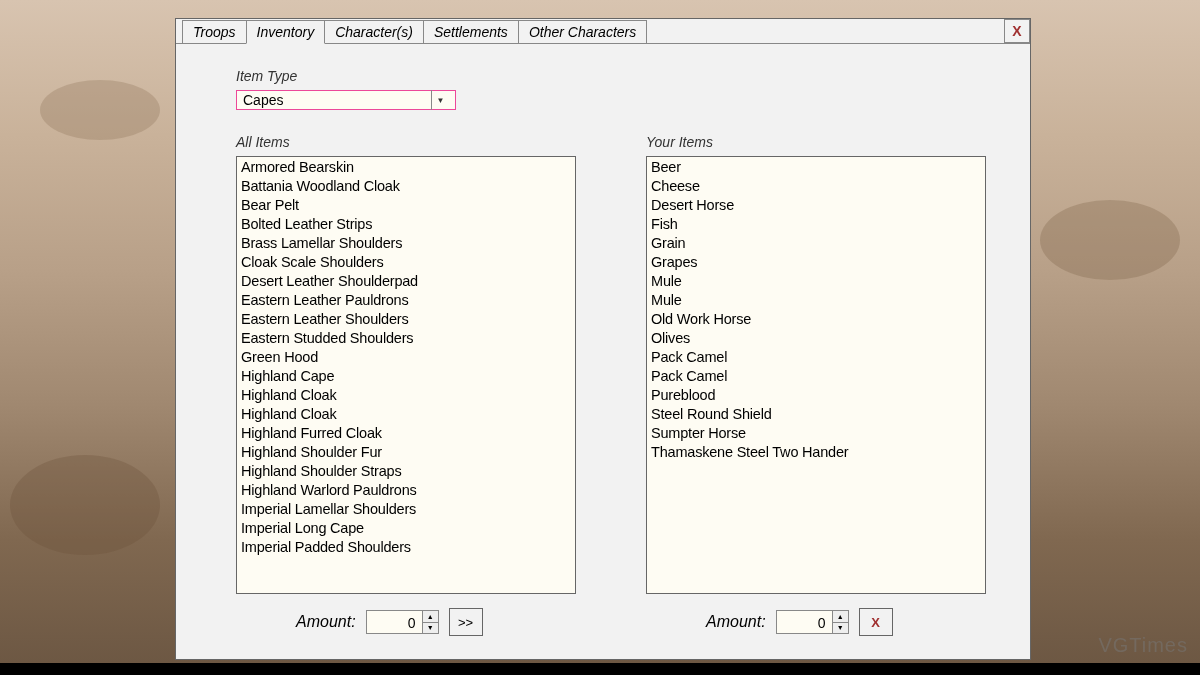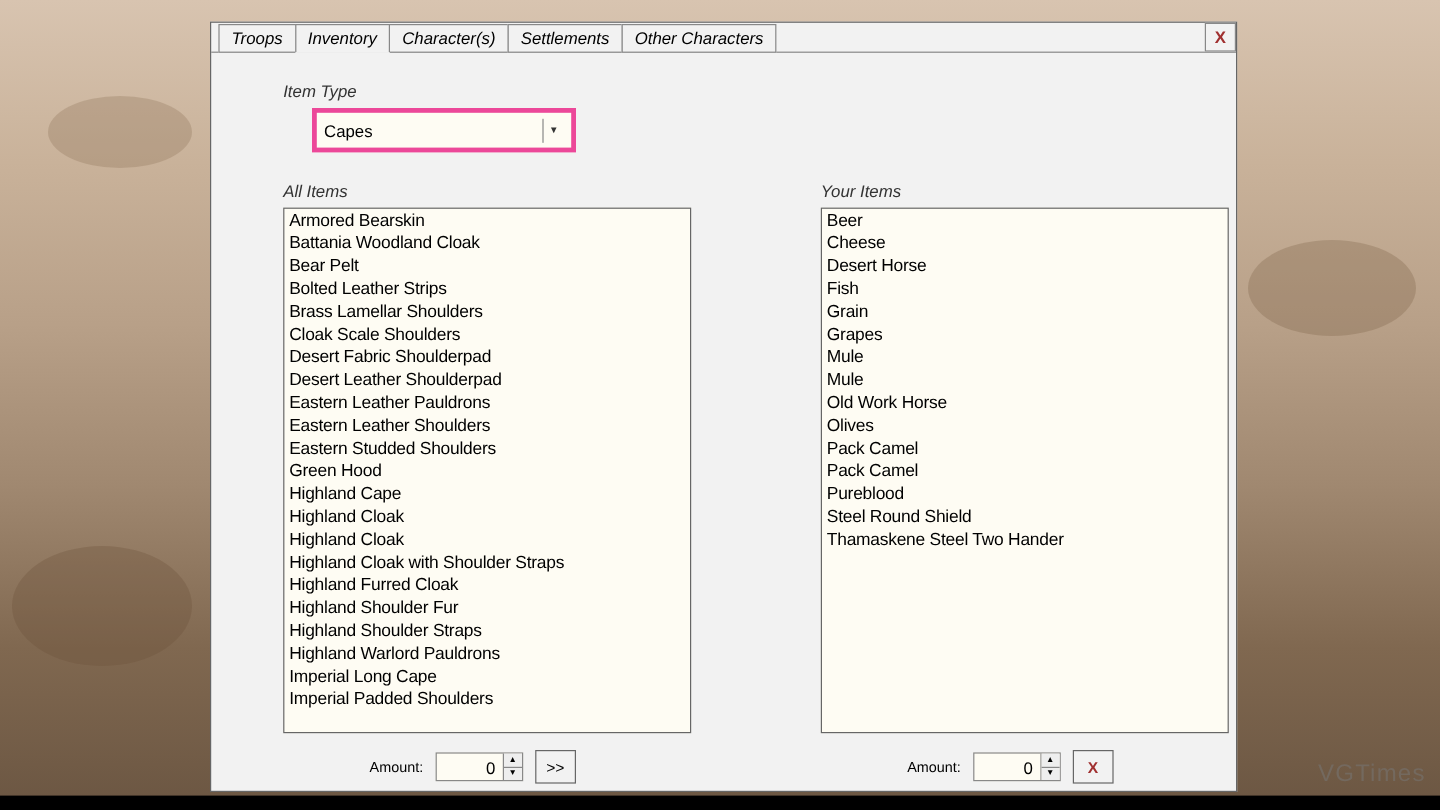--- a/index.html
+++ b/index.html
@@ -82,43 +82,42 @@
   }
   .label {
     font-style: italic;
     font-size: 14px;
     margin-bottom: 6px;
     display: block;
     color: #333;
   }
   .select {
     width: 220px;
-    height: 37px;
-    border: 4px solid #ec4899;
+    height: 20px;
+    border: 1px solid #ec4899;
     background: #fefcf3;
     padding: 2px 6px;
     display: flex;
     align-items: center;
     justify-content: space-between;
     cursor: pointer;
-    margin-left: 24px;
   }
   .select .arrow {
     width: 18px;
     height: 20px;
     border-left: 1px solid #888;
     display: flex;
     align-items: center;
     justify-content: center;
     font-size: 8px;
     color: #333;
   }
   .columns {
     display: flex;
-    gap: 108px;
+    gap: 70px;
     margin-top: 24px;
   }
   .col { flex: 0 0 auto; }
   .listbox {
     width: 340px;
     height: 438px;
     border: 1px solid #666;
     background: #fefcf3;
     overflow-y: scroll;
     padding: 1px 4px;
@@ -142,22 +141,22 @@
     border: 1px solid #aaa;
   }
   .amount-row {
     display: flex;
     align-items: center;
     gap: 10px;
     margin-top: 14px;
     padding-left: 60px;
   }
   .amount-label {
-    font-size: 12px;
-    margin-left: 12px;
+    font-style: italic;
+    font-size: 16px;
   }
   .spinner {
     display: flex;
     align-items: stretch;
     border: 1px solid #888;
     height: 24px;
     background: #fefcf3;
   }
   .spinner .val {
     width: 55px;
@@ -233,34 +232,33 @@
 
       <div class="col">
         <span class="label">All Items</span>
         <div class="listbox" id="all-list">
             <div class="item">Armored Bearskin</div>
             <div class="item">Battania Woodland Cloak</div>
             <div class="item">Bear Pelt</div>
             <div class="item">Bolted Leather Strips</div>
             <div class="item">Brass Lamellar Shoulders</div>
             <div class="item">Cloak Scale Shoulders</div>
-            <div class="item">Desert Fabric Shoulderpad</div>
             <div class="item">Desert Leather Shoulderpad</div>
             <div class="item">Eastern Leather Pauldrons</div>
             <div class="item">Eastern Leather Shoulders</div>
             <div class="item">Eastern Studded Shoulders</div>
             <div class="item">Green Hood</div>
             <div class="item">Highland Cape</div>
             <div class="item">Highland Cloak</div>
             <div class="item">Highland Cloak</div>
-            <div class="item">Highland Cloak with Shoulder Straps</div>
             <div class="item">Highland Furred Cloak</div>
             <div class="item">Highland Shoulder Fur</div>
             <div class="item">Highland Shoulder Straps</div>
             <div class="item">Highland Warlord Pauldrons</div>
+            <div class="item">Imperial Lamellar Shoulders</div>
             <div class="item">Imperial Long Cape</div>
             <div class="item">Imperial Padded Shoulders</div>
           </div>
         <div class="amount-row">
           <span class="amount-label">Amount:</span>
           <div class="spinner">
             <div class="val">0</div>
             <div class="btns">
               <div>▲</div>
               <div>▼</div>
@@ -282,20 +280,21 @@
             <div class="item">Grain</div>
             <div class="item">Grapes</div>
             <div class="item">Mule</div>
             <div class="item">Mule</div>
             <div class="item">Old Work Horse</div>
             <div class="item">Olives</div>
             <div class="item">Pack Camel</div>
             <div class="item">Pack Camel</div>
             <div class="item">Pureblood</div>
             <div class="item">Steel Round Shield</div>
+            <div class="item">Sumpter Horse</div>
             <div class="item">Thamaskene Steel Two Hander</div>
           </div>
         <div class="amount-row">
           <span class="amount-label">Amount:</span>
           <div class="spinner">
             <div class="val">0</div>
             <div class="btns">
               <div>▲</div>
               <div>▼</div>
             </div>

